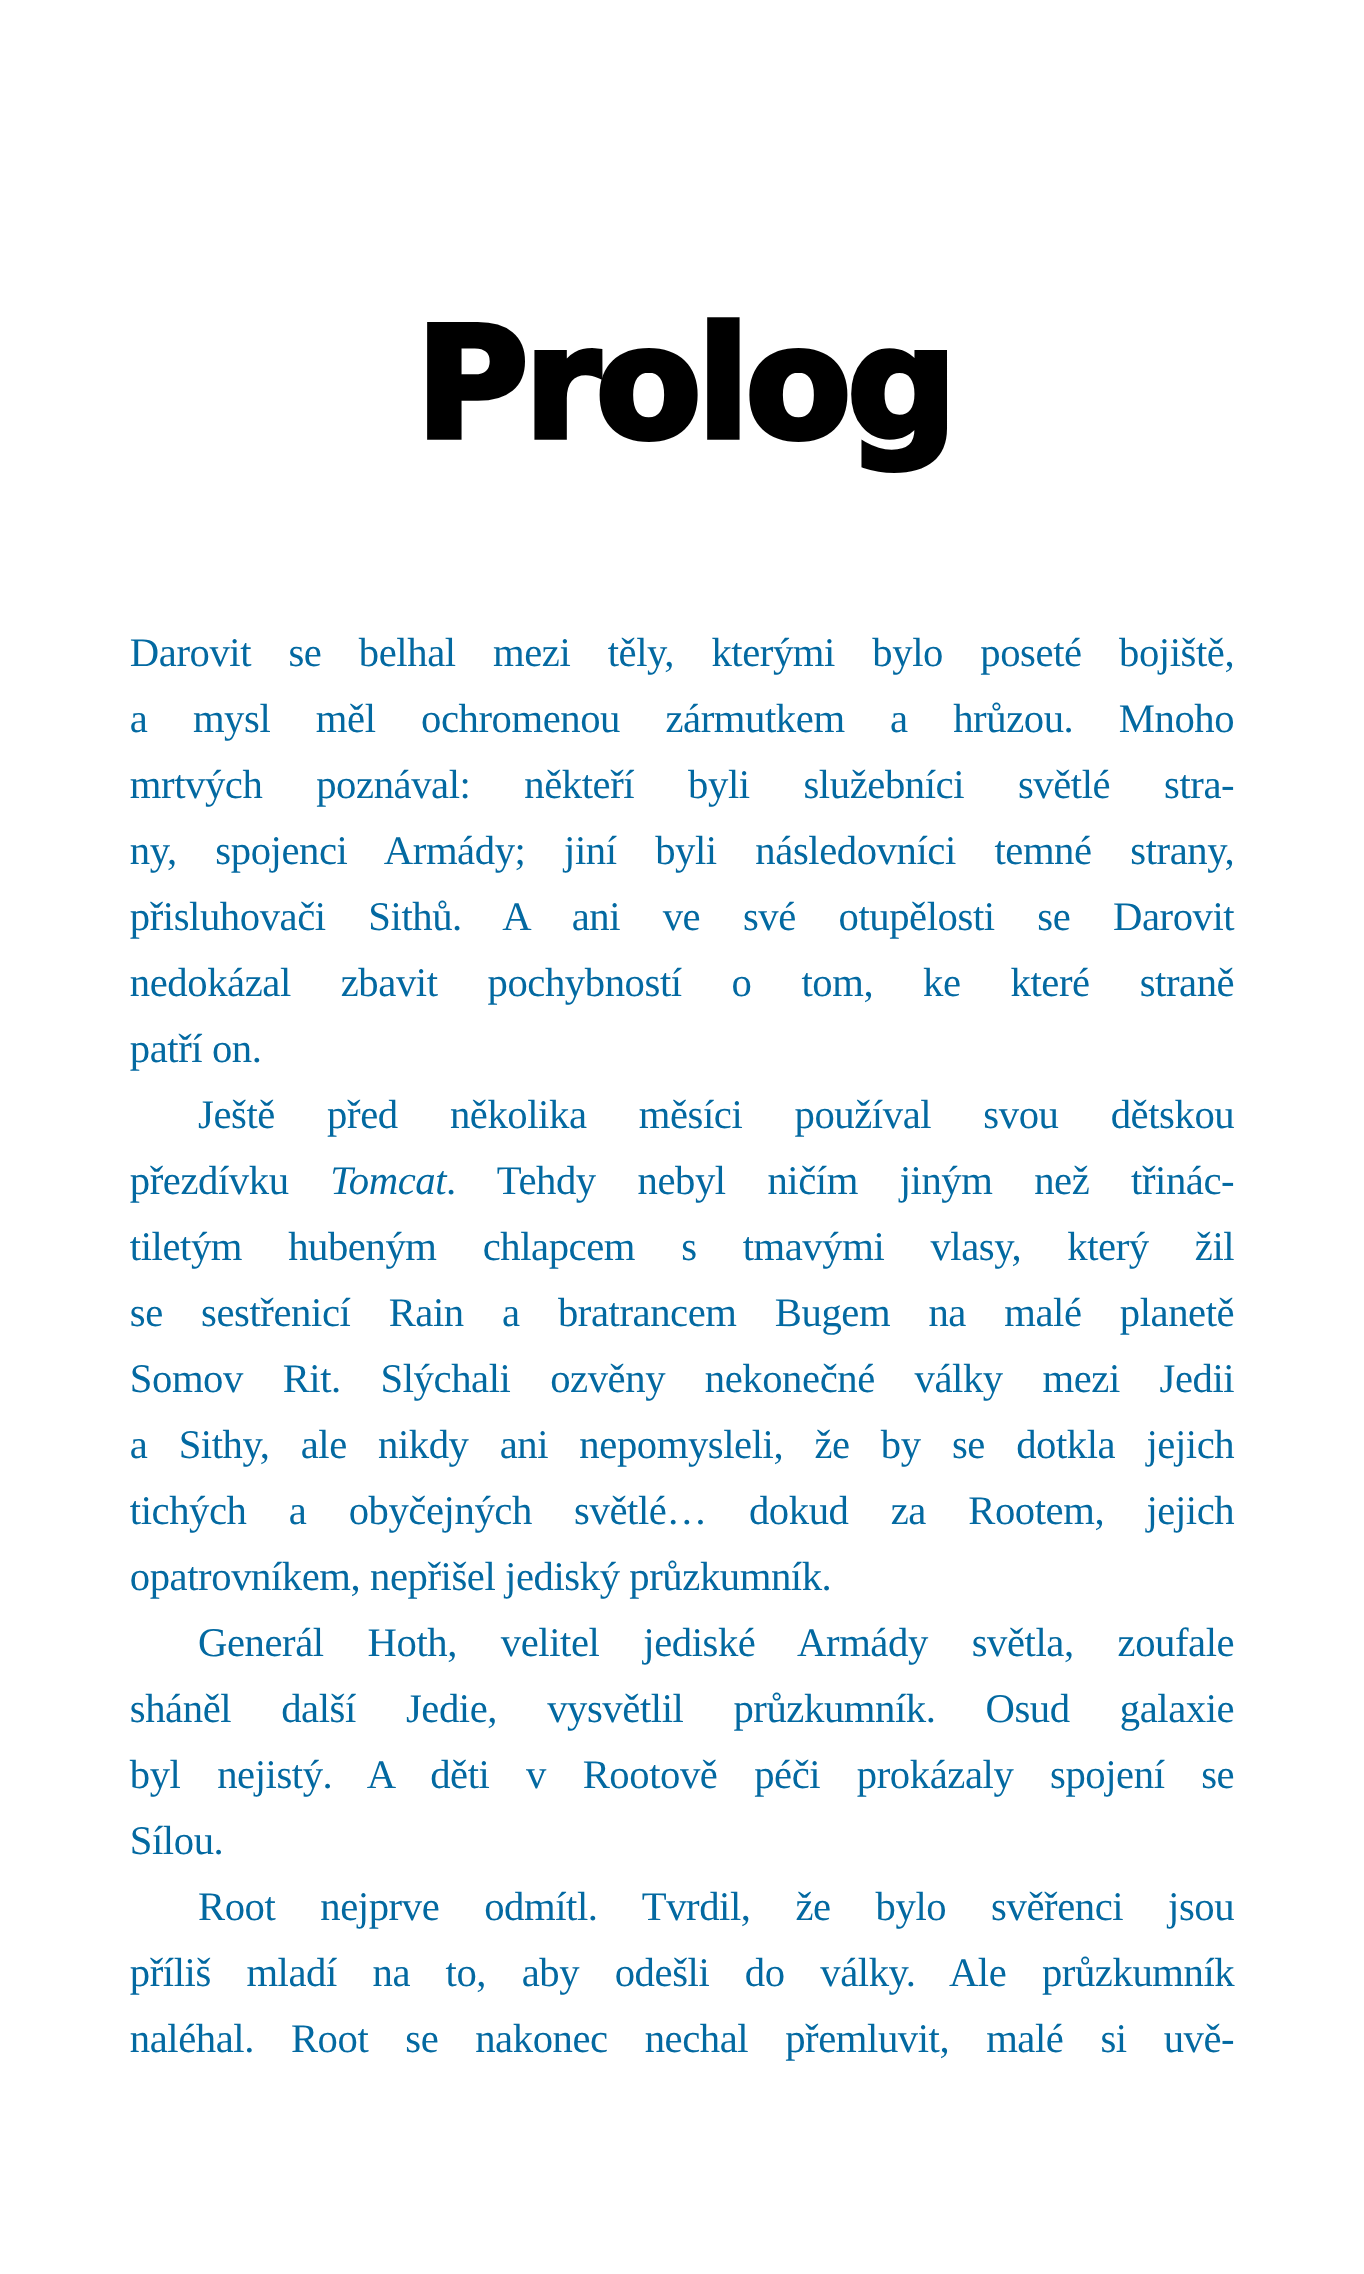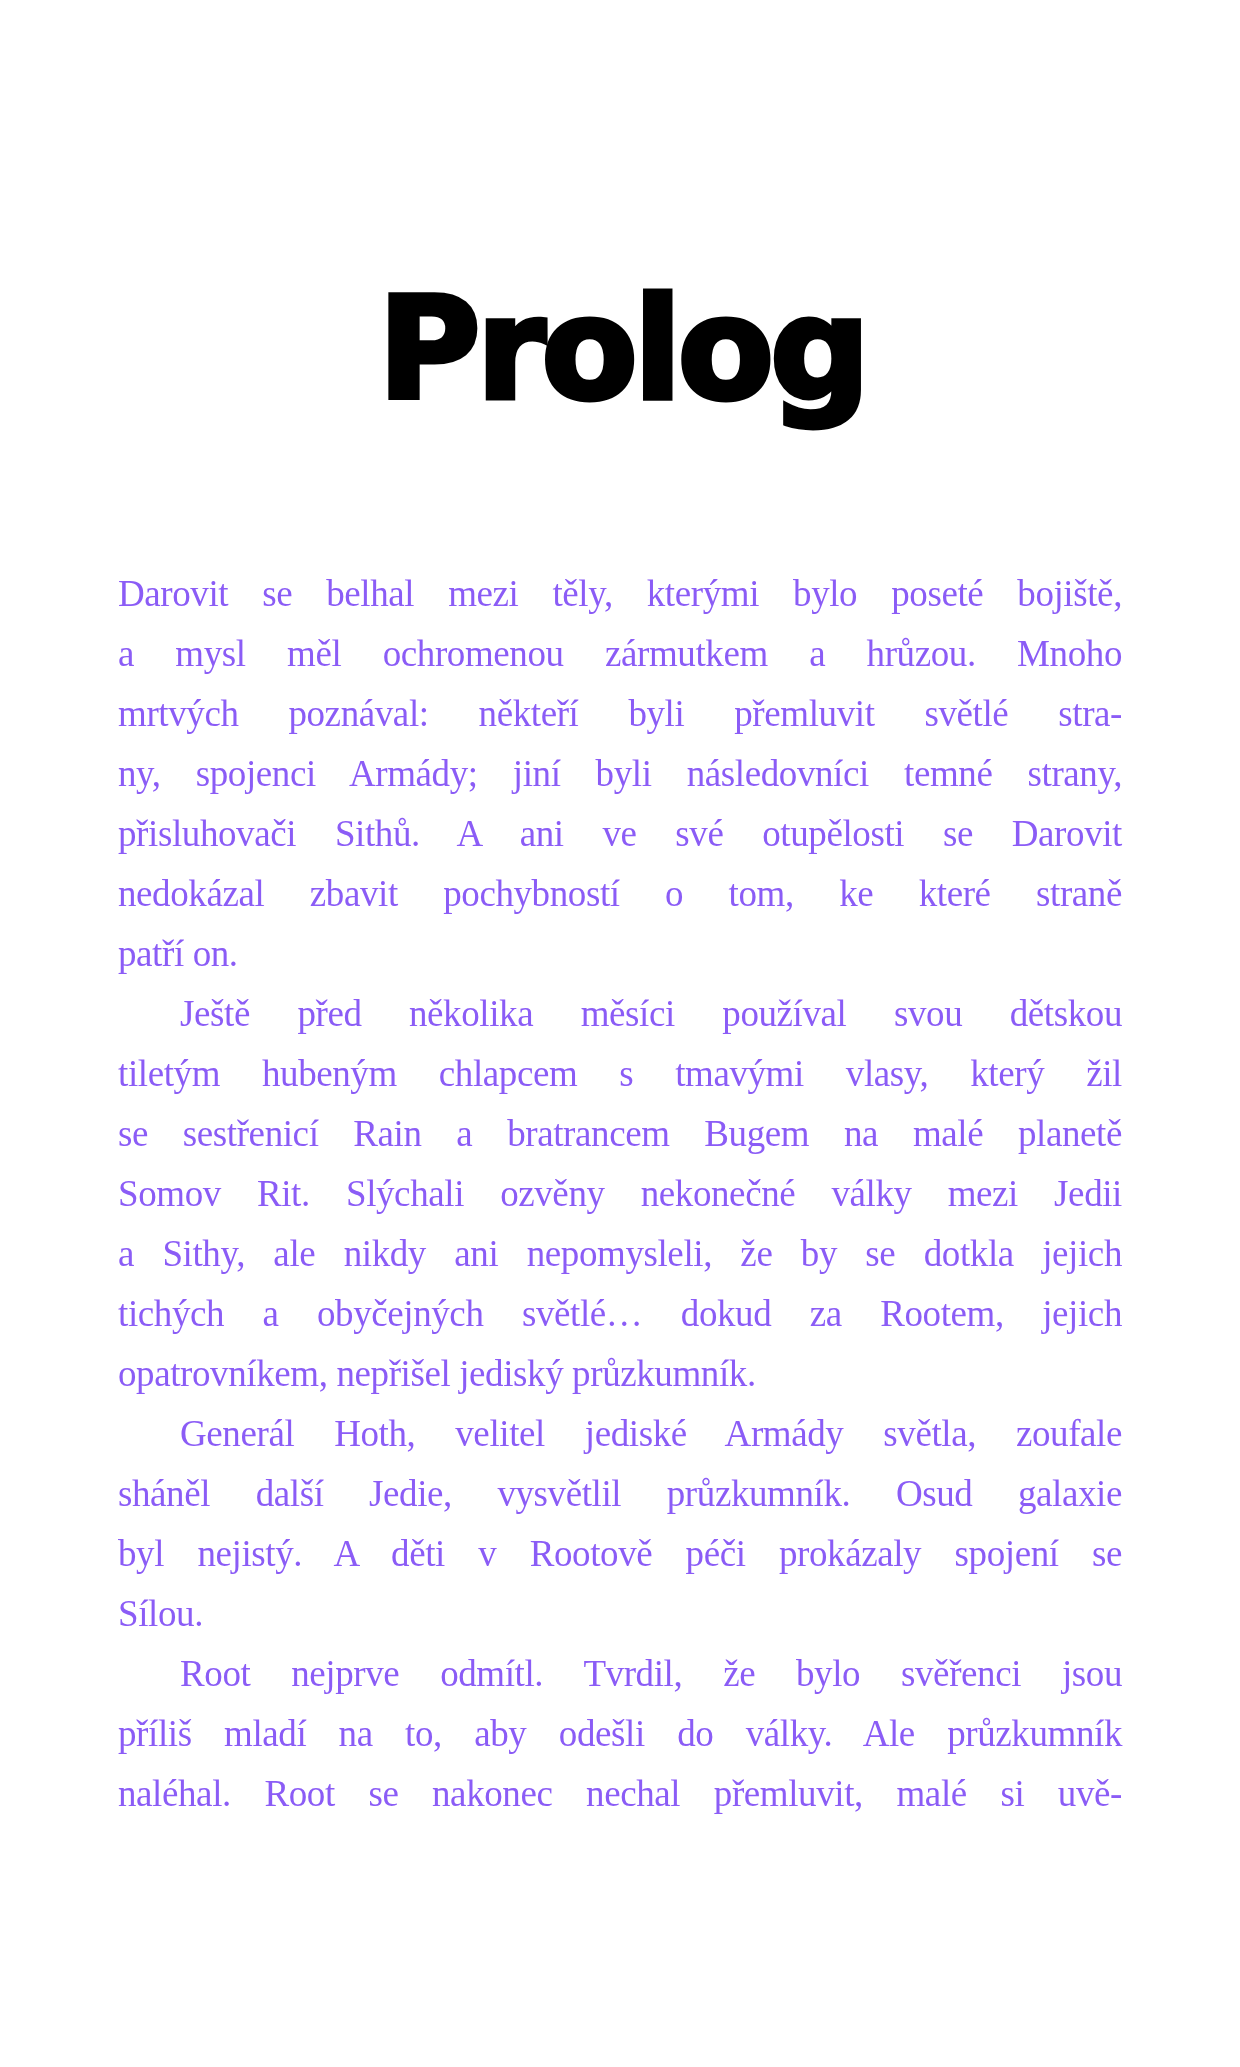--- a/index.html
+++ b/index.html
@@ -31,21 +31,21 @@
   }
   .text-block {
     position: absolute;
     top: 564px;
     left: 118px;
     width: 1004px;
     font-family: "Liberation Serif", serif;
     font-size: 37px;
     line-height: 60px;
     letter-spacing: -0.4px;
-    color: #8b5cf6;
+    color: #0369a1;
   }
   .line {
     text-align: justify;
     text-align-last: justify;
   }
   .line.end {
     text-align: right;
     text-align-last: left;
   }
   .line.indent {
@@ -59,27 +59,30 @@
 <body>
 
 <div id="page">
 
   <h1 class="chapter-title">Prolog</h1>
 
   <div class="text-block">
 
     <div class="line">Darovit se belhal mezi těly, kterými bylo poseté bojiště,</div>
     <div class="line">a mysl měl ochromenou zármutkem a hrůzou. Mnoho</div>
-    <div class="line">mrtvých poznával: někteří byli přemluvit světlé stra-</div>
+    <div class="line">mrtvých poznával: někteří byli služebníci světlé stra-</div>
     <div class="line">ny, spojenci Armády; jiní byli následovníci temné strany,</div>
     <div class="line">přisluhovači Sithů. A ani ve své otupělosti se Darovit</div>
     <div class="line">nedokázal zbavit pochybností o tom, ke které straně</div>
     <div class="line end">patří on.</div>
 
     <div class="line indent">Ještě před několika měsíci používal svou dětskou</div>
+    <div class="line">
+      <span>přezdívku </span><span class="it">Tomcat</span><span>. Tehdy nebyl ničím jiným než třinác-</span>
+    </div>
     <div class="line">tiletým hubeným chlapcem s tmavými vlasy, který žil</div>
     <div class="line">se sestřenicí Rain a bratrancem Bugem na malé planetě</div>
     <div class="line">Somov Rit. Slýchali ozvěny nekonečné války mezi Jedii</div>
     <div class="line">a Sithy, ale nikdy ani nepomysleli, že by se dotkla jejich</div>
     <div class="line">tichých a obyčejných světlé… dokud za Rootem, jejich</div>
     <div class="line end">opatrovníkem, nepřišel jediský průzkumník.</div>
 
     <div class="line indent">Generál Hoth, velitel jediské Armády světla, zoufale</div>
     <div class="line">sháněl další Jedie, vysvětlil průzkumník. Osud galaxie</div>
     <div class="line">byl nejistý. A děti v Rootově péči prokázaly spojení se</div>

